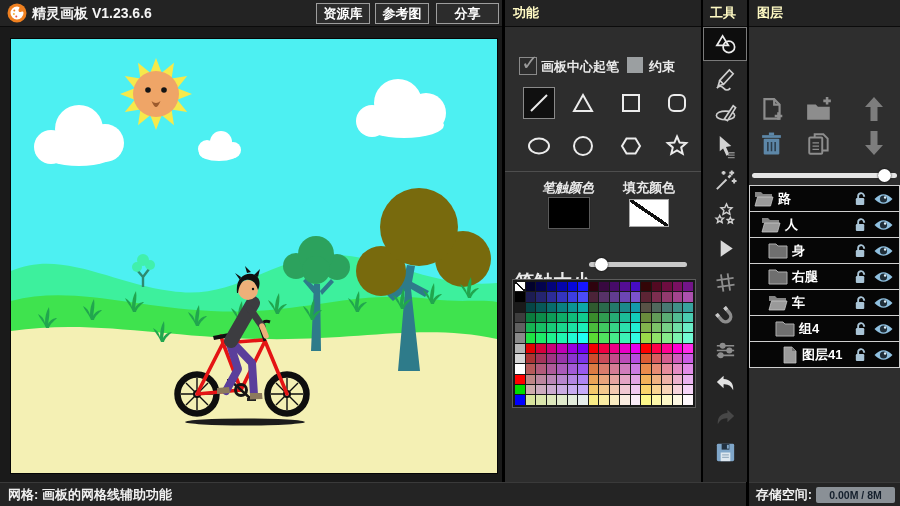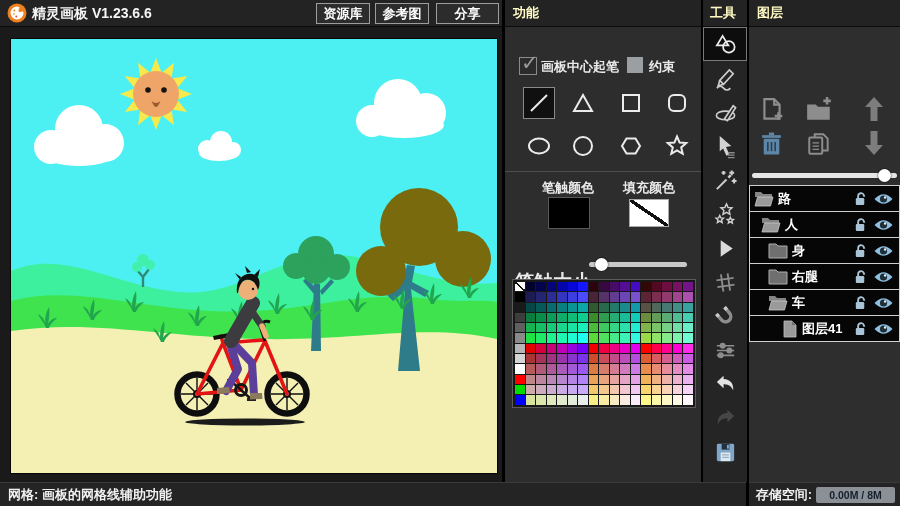--- a/index.html
+++ b/index.html
@@ -234,21 +234,21 @@
         <path d="M8.5 5.5 h9 L22 13 l-4.5 7.5 h-9 L4 13 Z"></path>
       </svg>
     </div>
   <div class="shape-btn" style="left:156px;top:103px;">
     <svg width="26" height="26" viewBox="0 0 26 26">
         <path d="M13 3.5 l2.6 6.1 6.6 .5 -5 4.3 1.5 6.4 -5.7 -3.4 -5.7 3.4 1.5 -6.4 -5 -4.3 6.6 -.5 Z"></path>
       </svg>
     </div>
 
   <div id="fp-divider"></div>
-  <span class="swatch-label" style="left:32px;">笔触颜色</span>
+  <span class="swatch-label" style="left:32px;font-style:italic;">笔触颜色</span>
   <span class="swatch-label" style="left:113px;">填充颜色</span>
   <div id="stroke-swatch"></div>
   <div id="fill-swatch"></div>
 
   <span id="stroke-size-label">笔触大小</span>
   <div class="slider" id="stroke-size-slider">
     <div class="track"></div>
     <div class="thumb" style="left: calc(12% - 6px);"></div>
   </div>
 
@@ -701,20 +701,43 @@
         </span>
         <span class="leye">
           <svg width="21" height="14" viewBox="0 0 20 14">
             <path d="M1 7 Q10 -2.5 19 7 Q10 16.5 1 7 Z" fill="#8fc0e0"></path>
             <circle cx="10" cy="7" r="3.6" fill="#202e38"></circle>
             <circle cx="11.6" cy="5.5" r="1.2" fill="#e2f1fa"></circle>
           </svg>
         </span>
       </div>
       <div class="layer-row">
+        <span style="width:25px"></span>
+        <span class="licon">
+          <svg width="20" height="17" viewBox="0 0 20 17">
+            <path d="M1 2 h7 l2 2 h9 v12 H1 Z" fill="#6f6f6f" stroke="#aeaeae" stroke-width="1"></path>
+          </svg>
+        </span>
+        <span class="lname">组4</span>
+        <span class="lspace"></span>
+        <span class="llock">
+          <svg width="15" height="16" viewBox="0 0 16 16">
+            <path d="M5.5 7 V4.8 a3.1 3.1 0 0 1 6 -1 l.6 1.8" fill="none" stroke="#a9c4d6" stroke-width="2"></path>
+            <rect x="3" y="7" width="9" height="7.5" rx="1.2" fill="#a9c4d6"></rect>
+          </svg>
+        </span>
+        <span class="leye">
+          <svg width="21" height="14" viewBox="0 0 20 14">
+            <path d="M1 7 Q10 -2.5 19 7 Q10 16.5 1 7 Z" fill="#8fc0e0"></path>
+            <circle cx="10" cy="7" r="3.6" fill="#202e38"></circle>
+            <circle cx="11.6" cy="5.5" r="1.2" fill="#e2f1fa"></circle>
+          </svg>
+        </span>
+      </div>
+      <div class="layer-row">
         <span style="width:32px"></span>
         <span class="licon">
           <svg width="16" height="18" viewBox="0 0 16 18">
             <path d="M2 1 h8 l4 4 v12 H2 Z" fill="#9a9a9a" stroke="#c0c0c0" stroke-width="0.8"></path>
             <path d="M10 1 l4 4 h-4 Z" fill="#6e6e6e"></path>
           </svg>
         </span>
         <span class="lname">图层41</span>
         <span class="lspace"></span>
         <span class="llock">

